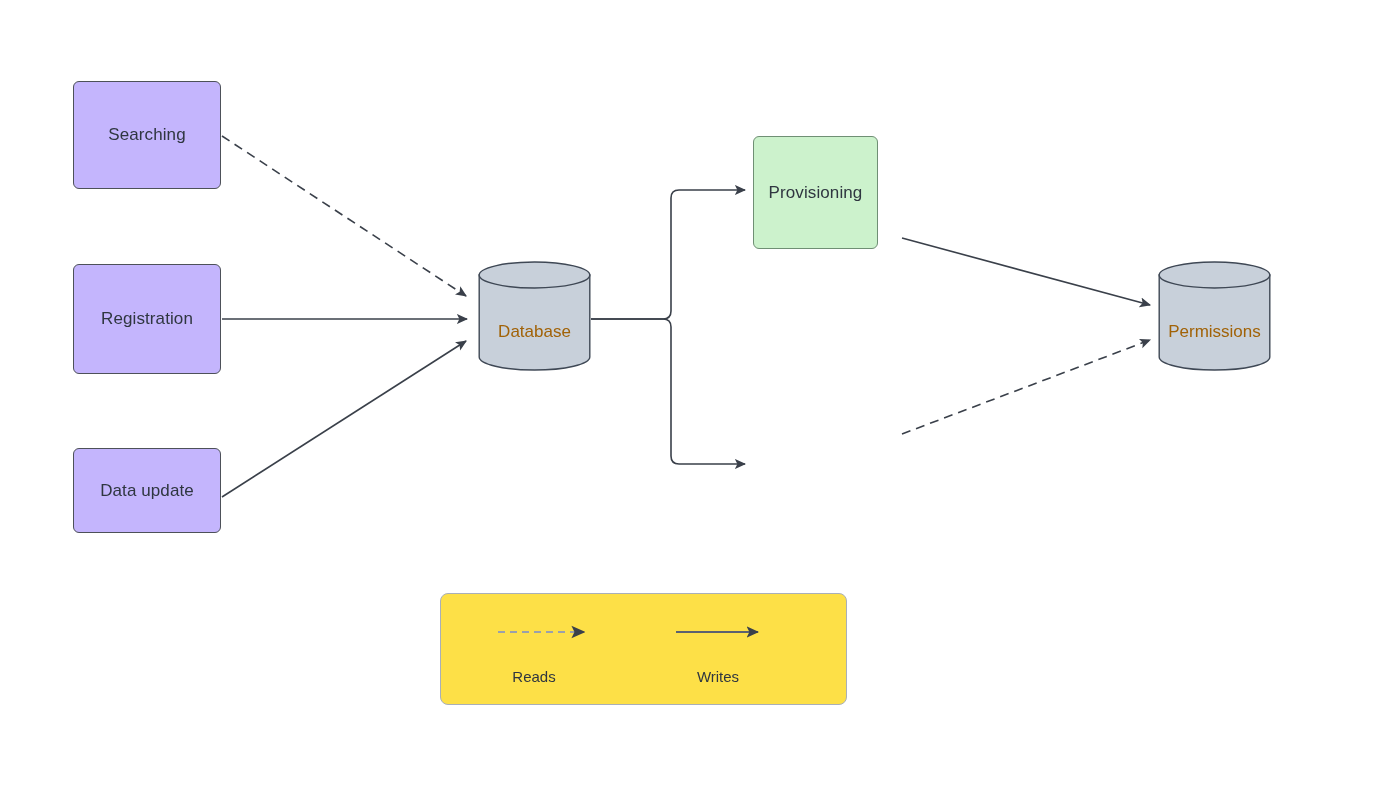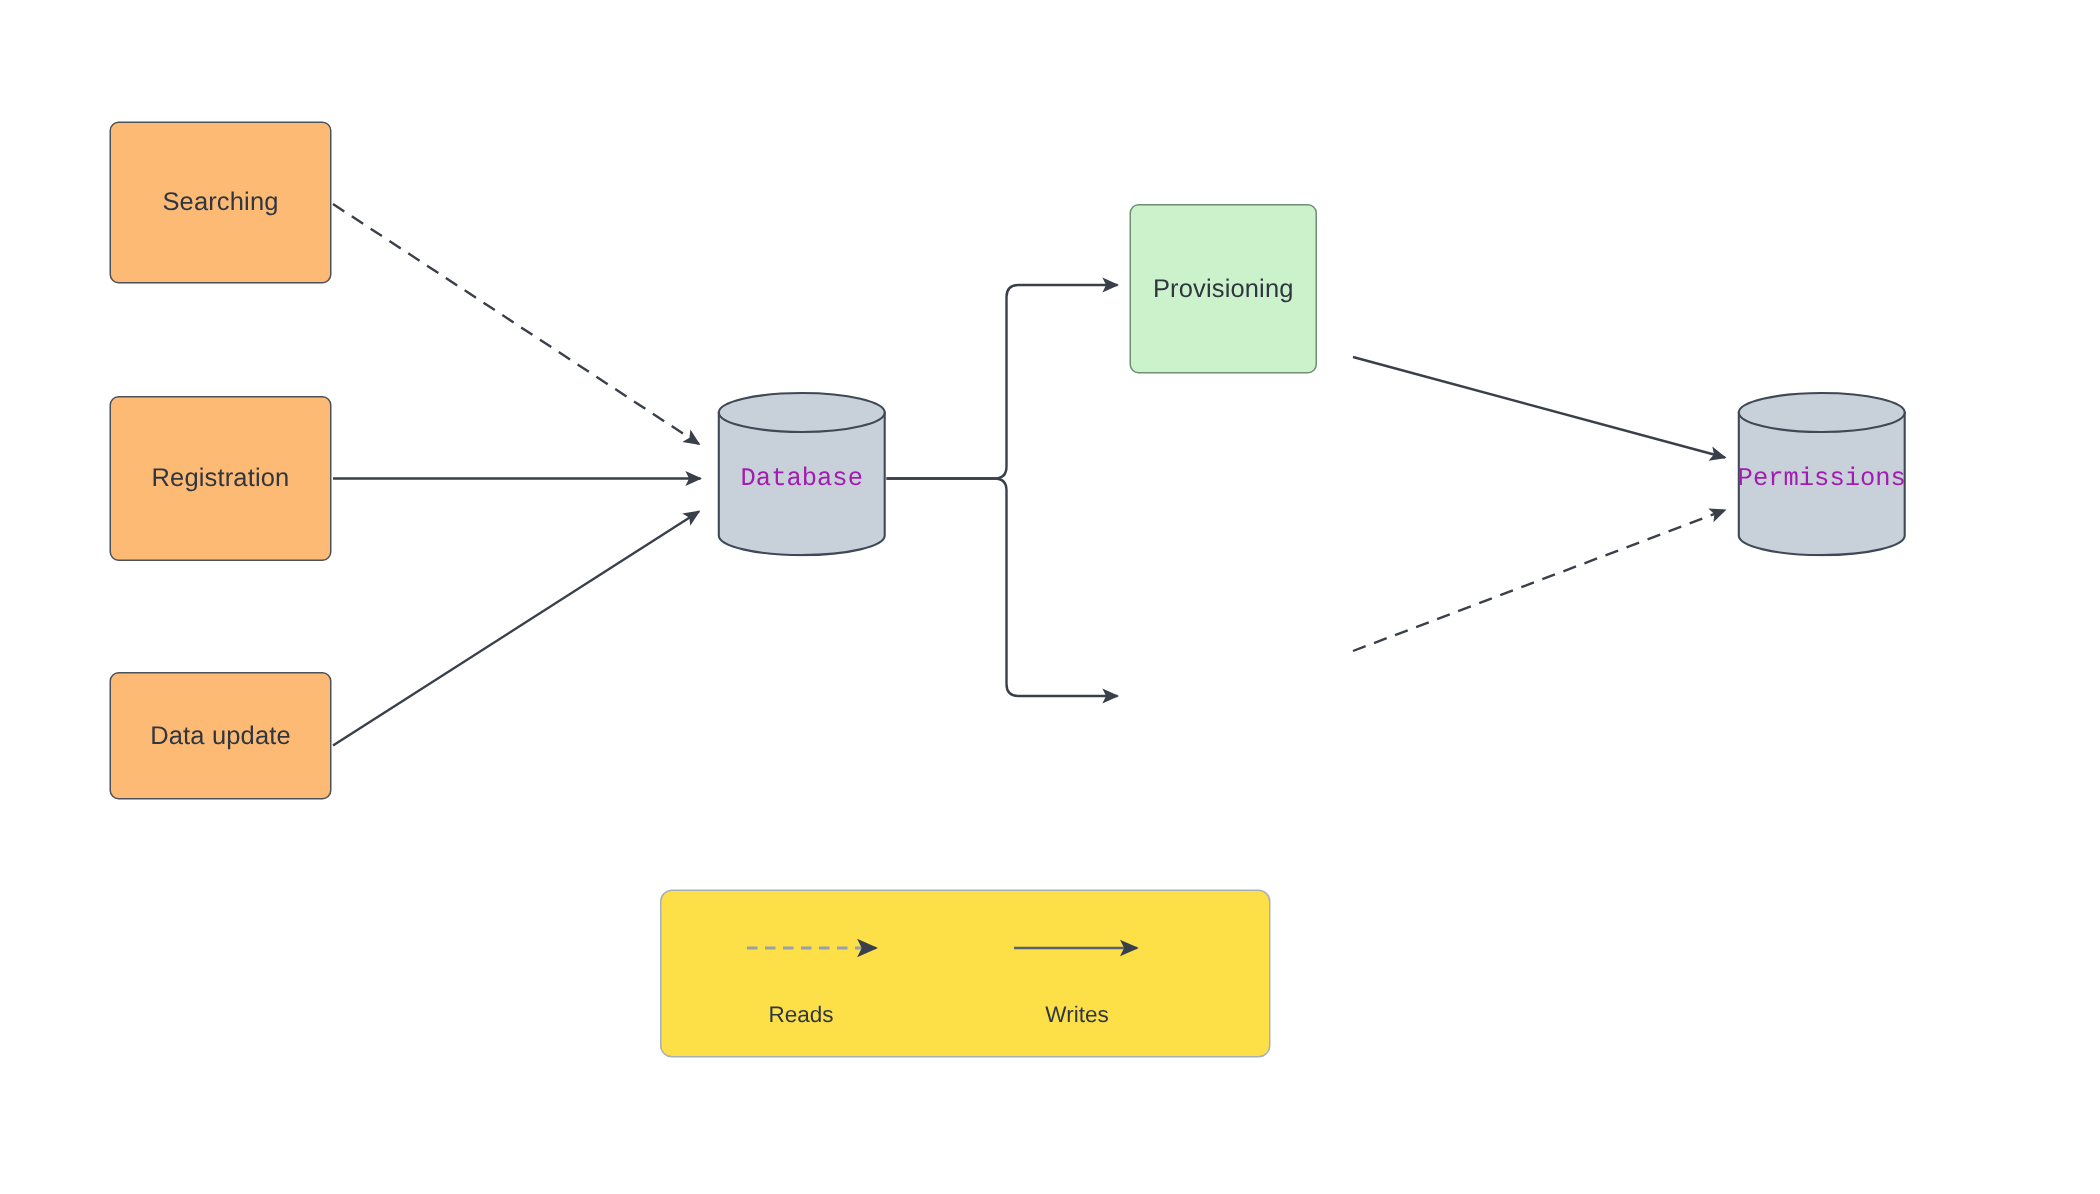--- a/index.html
+++ b/index.html
@@ -38,49 +38,48 @@
     color: #2f3640;
     font-size: 17px;
     line-height: 22px;
     letter-spacing: 0.1px;
   }
   .proc {
     border-radius: 6px;
     border: 1.3px solid #4a4f57;
   }
   .proc.red {
-    background: #fdba74;
+    background: #c4b5fd;
     border-color: #4d5159;
   }
   .proc.green {
     background: #ccf2cc;
     border-color: #6f8f74;
   }
   .cyl-wrap {
     position: absolute;
   }
   .cyl-svg {
     position: absolute;
     left: 0;
     top: 0;
   }
   .cyl-label {
     position: absolute;
     left: 0;
-    top: 4px;
+    top: 16px;
     width: 100%;
     height: 100%;
     display: flex;
     align-items: center;
     justify-content: center;
-    color: #a21caf;
+    color: #a16207;
     font-size: 17px;
     line-height: 22px;
     white-space: nowrap;
-    font-family: Liberation Mono, monospace;
   }
   .legend-box {
     position: absolute;
     box-sizing: border-box;
     background: #fde047;
     border: 1.2px solid #a9afb8;
     border-radius: 8px;
   }
   .legend-label {
     position: absolute;

